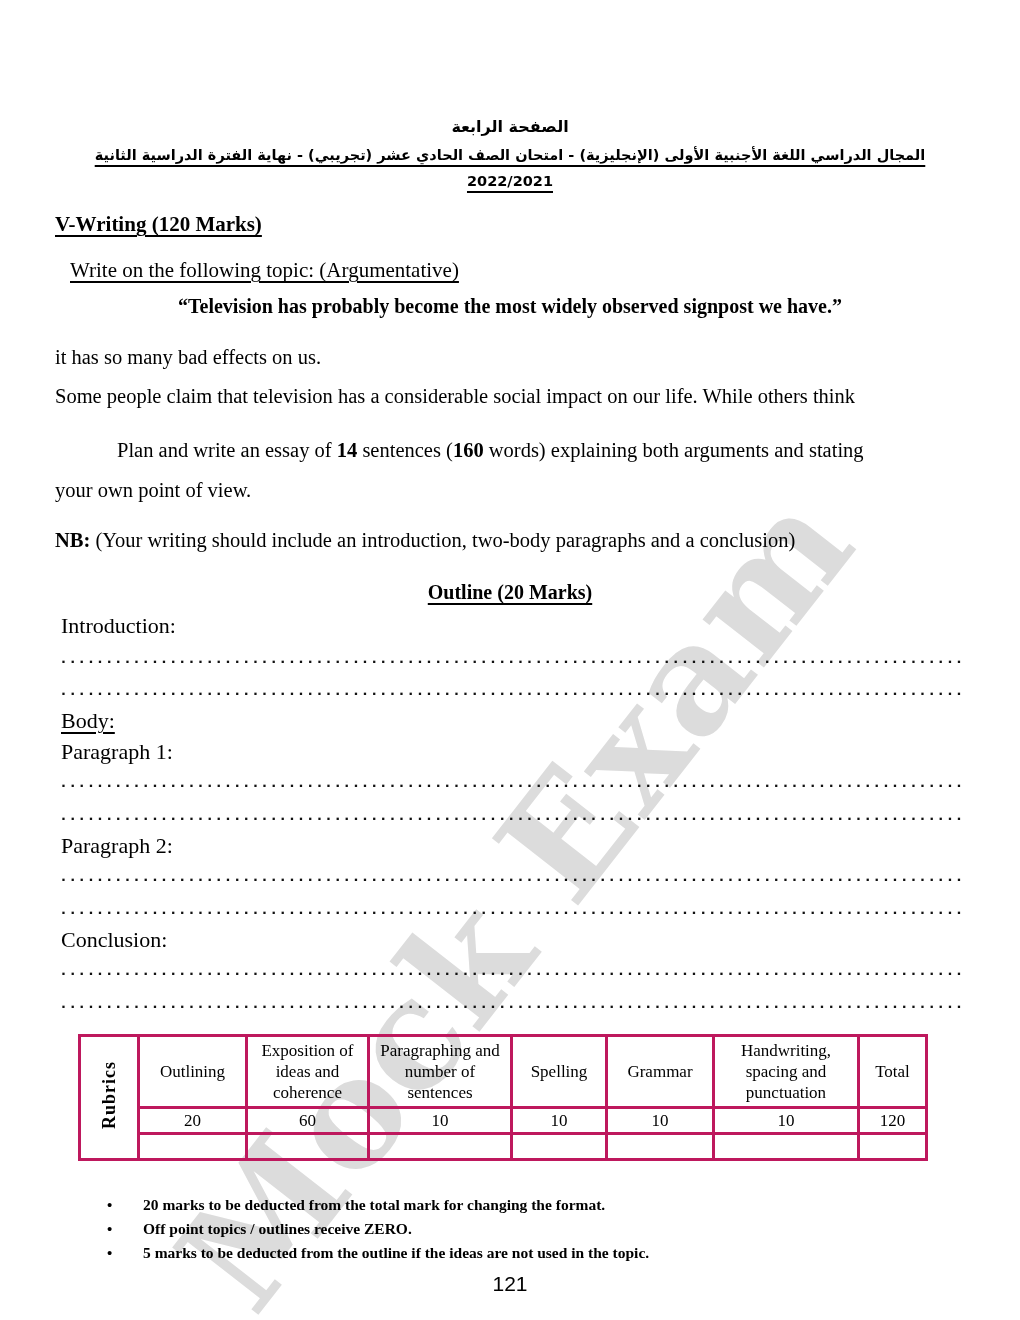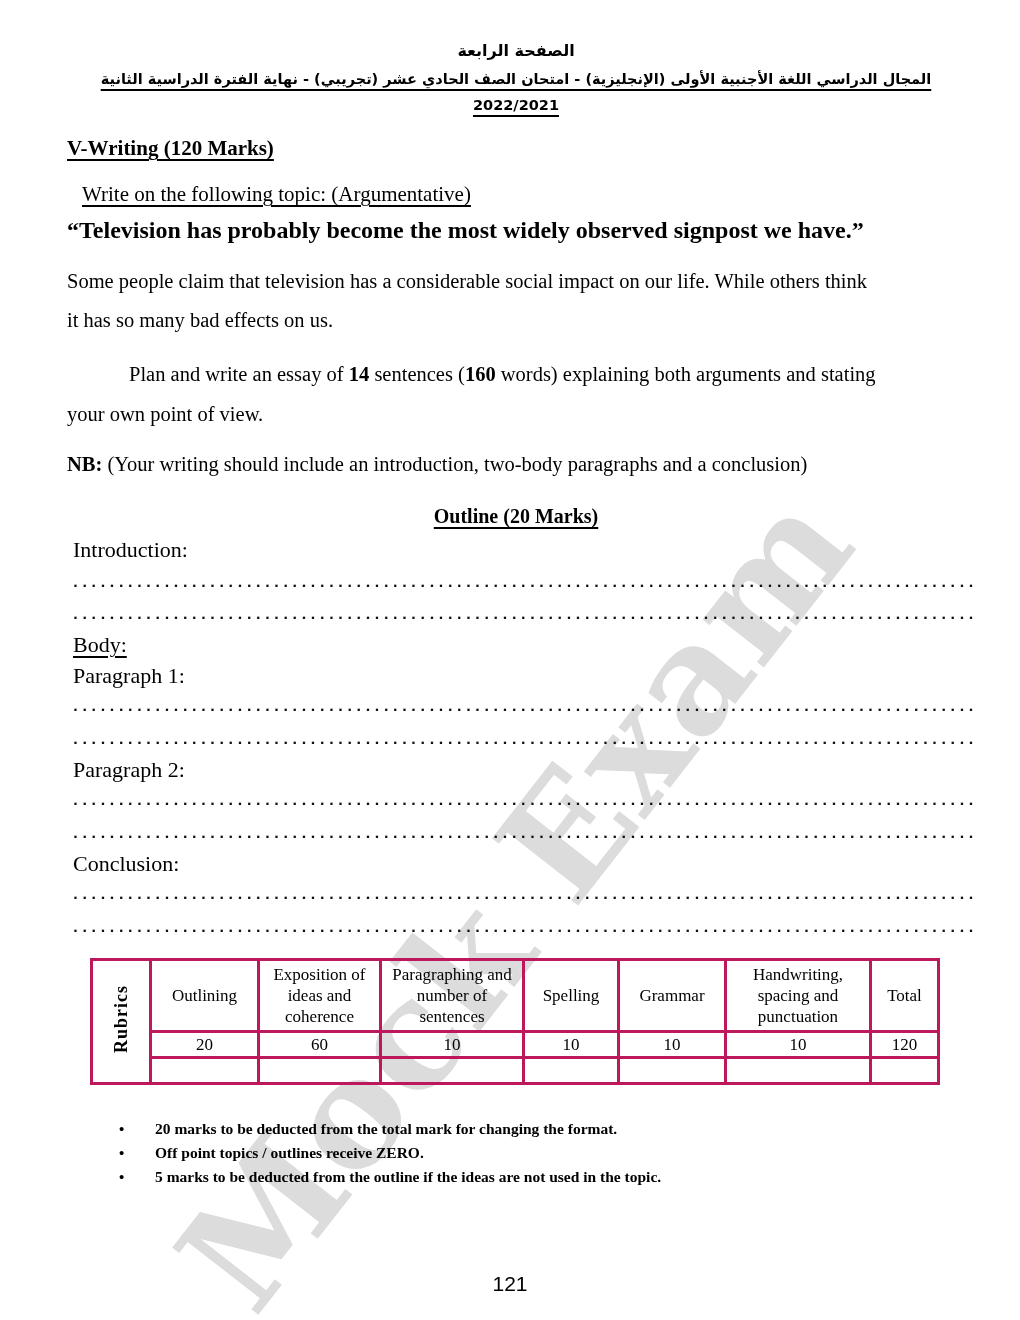--- a/index.html
+++ b/index.html
@@ -9,33 +9,33 @@
     font-family:"Liberation Serif", serif;
     position:relative; overflow:hidden;
   }
   .watermark {
     position:absolute; left:515px; top:900px;
     transform:translate(-50%,-50%) rotate(-52deg);
     font-family:"DejaVu Serif", serif; font-weight:bold;
     font-size:150px; letter-spacing:1px; white-space:nowrap;
     z-index:0; user-select:none;
   }
-  .content { position:relative; z-index:1; padding:38px 55px 0 55px;margin-left:12px; }
+  .content { position:relative; z-index:1; padding:114px 55px 0 55px; }
 
   .ar { direction:rtl; font-family:"DejaVu Sans", sans-serif; font-weight:bold; text-align:center; }
   .ar1 { font-size:16px; line-height:26px; }
   .ar2 { font-size:14.5px; line-height:26px; margin-top:2px; }
   .ar2 span { text-decoration:underline; text-underline-offset:5px; text-decoration-thickness:2px; }
 
   .center-title { margin-top:16px; text-align:left; font-size:21px; font-weight:bold; line-height:28px; }
   .center-title span, .topic-line span {
     text-decoration:underline; text-underline-offset:4px; text-decoration-thickness:2px;
   }
   .topic-line { margin-top:18px; margin-left:15px; font-size:21px; font-weight:normal; line-height:28px; }
-  .quote-line { margin-top:8px; font-size:24px; font-weight:bold; line-height:28px; }
+  .quote-line { margin-top:8px; text-align:center; font-size:20px; font-weight:bold; line-height:28px; }
 
   .claim { margin-top:18px; font-size:20.5px; line-height:39px; }
   .plan  { margin-top:14px; font-size:20.5px; line-height:40px; }
   .plan .indent { text-indent:62px; }
   .plan b, .nb b { font-weight:bold; }
   .nb { margin-top:16px; font-size:20.5px; line-height:28px; }
 
   .outline-title { margin-top:24px; text-align:center; font-size:20px; font-weight:bold; line-height:28px; }
   .outline-title span { text-decoration:underline; text-underline-offset:4px; text-decoration-thickness:2px; }
 
@@ -96,22 +96,22 @@
     <span>V-Writing (120 Marks)</span>
   </div>
 
   <div class="topic-line">
     <span>Write on the following topic: (Argumentative)</span>
   </div>
 
   <div class="quote-line">“Television has probably become the most widely observed signpost we have.”</div>
 
   <div class="claim">
+    <div>it has so many bad effects on us.</div>
     <div>Some people claim that television has a considerable social impact on our life. While others think</div>
-    <div>it has so many bad effects on us.</div>
   </div>
 
   <div class="plan">
     <div class="indent"><span>Plan and write an essay of </span><b>14</b><span> sentences (</span><b>160</b><span> words) explaining both arguments and stating</span></div>
     <div>your own point of view.</div>
   </div>
 
   <div class="nb">
     <b>NB:</b><span> (Your writing should include an introduction, two-body paragraphs and a conclusion)</span>
   </div>

